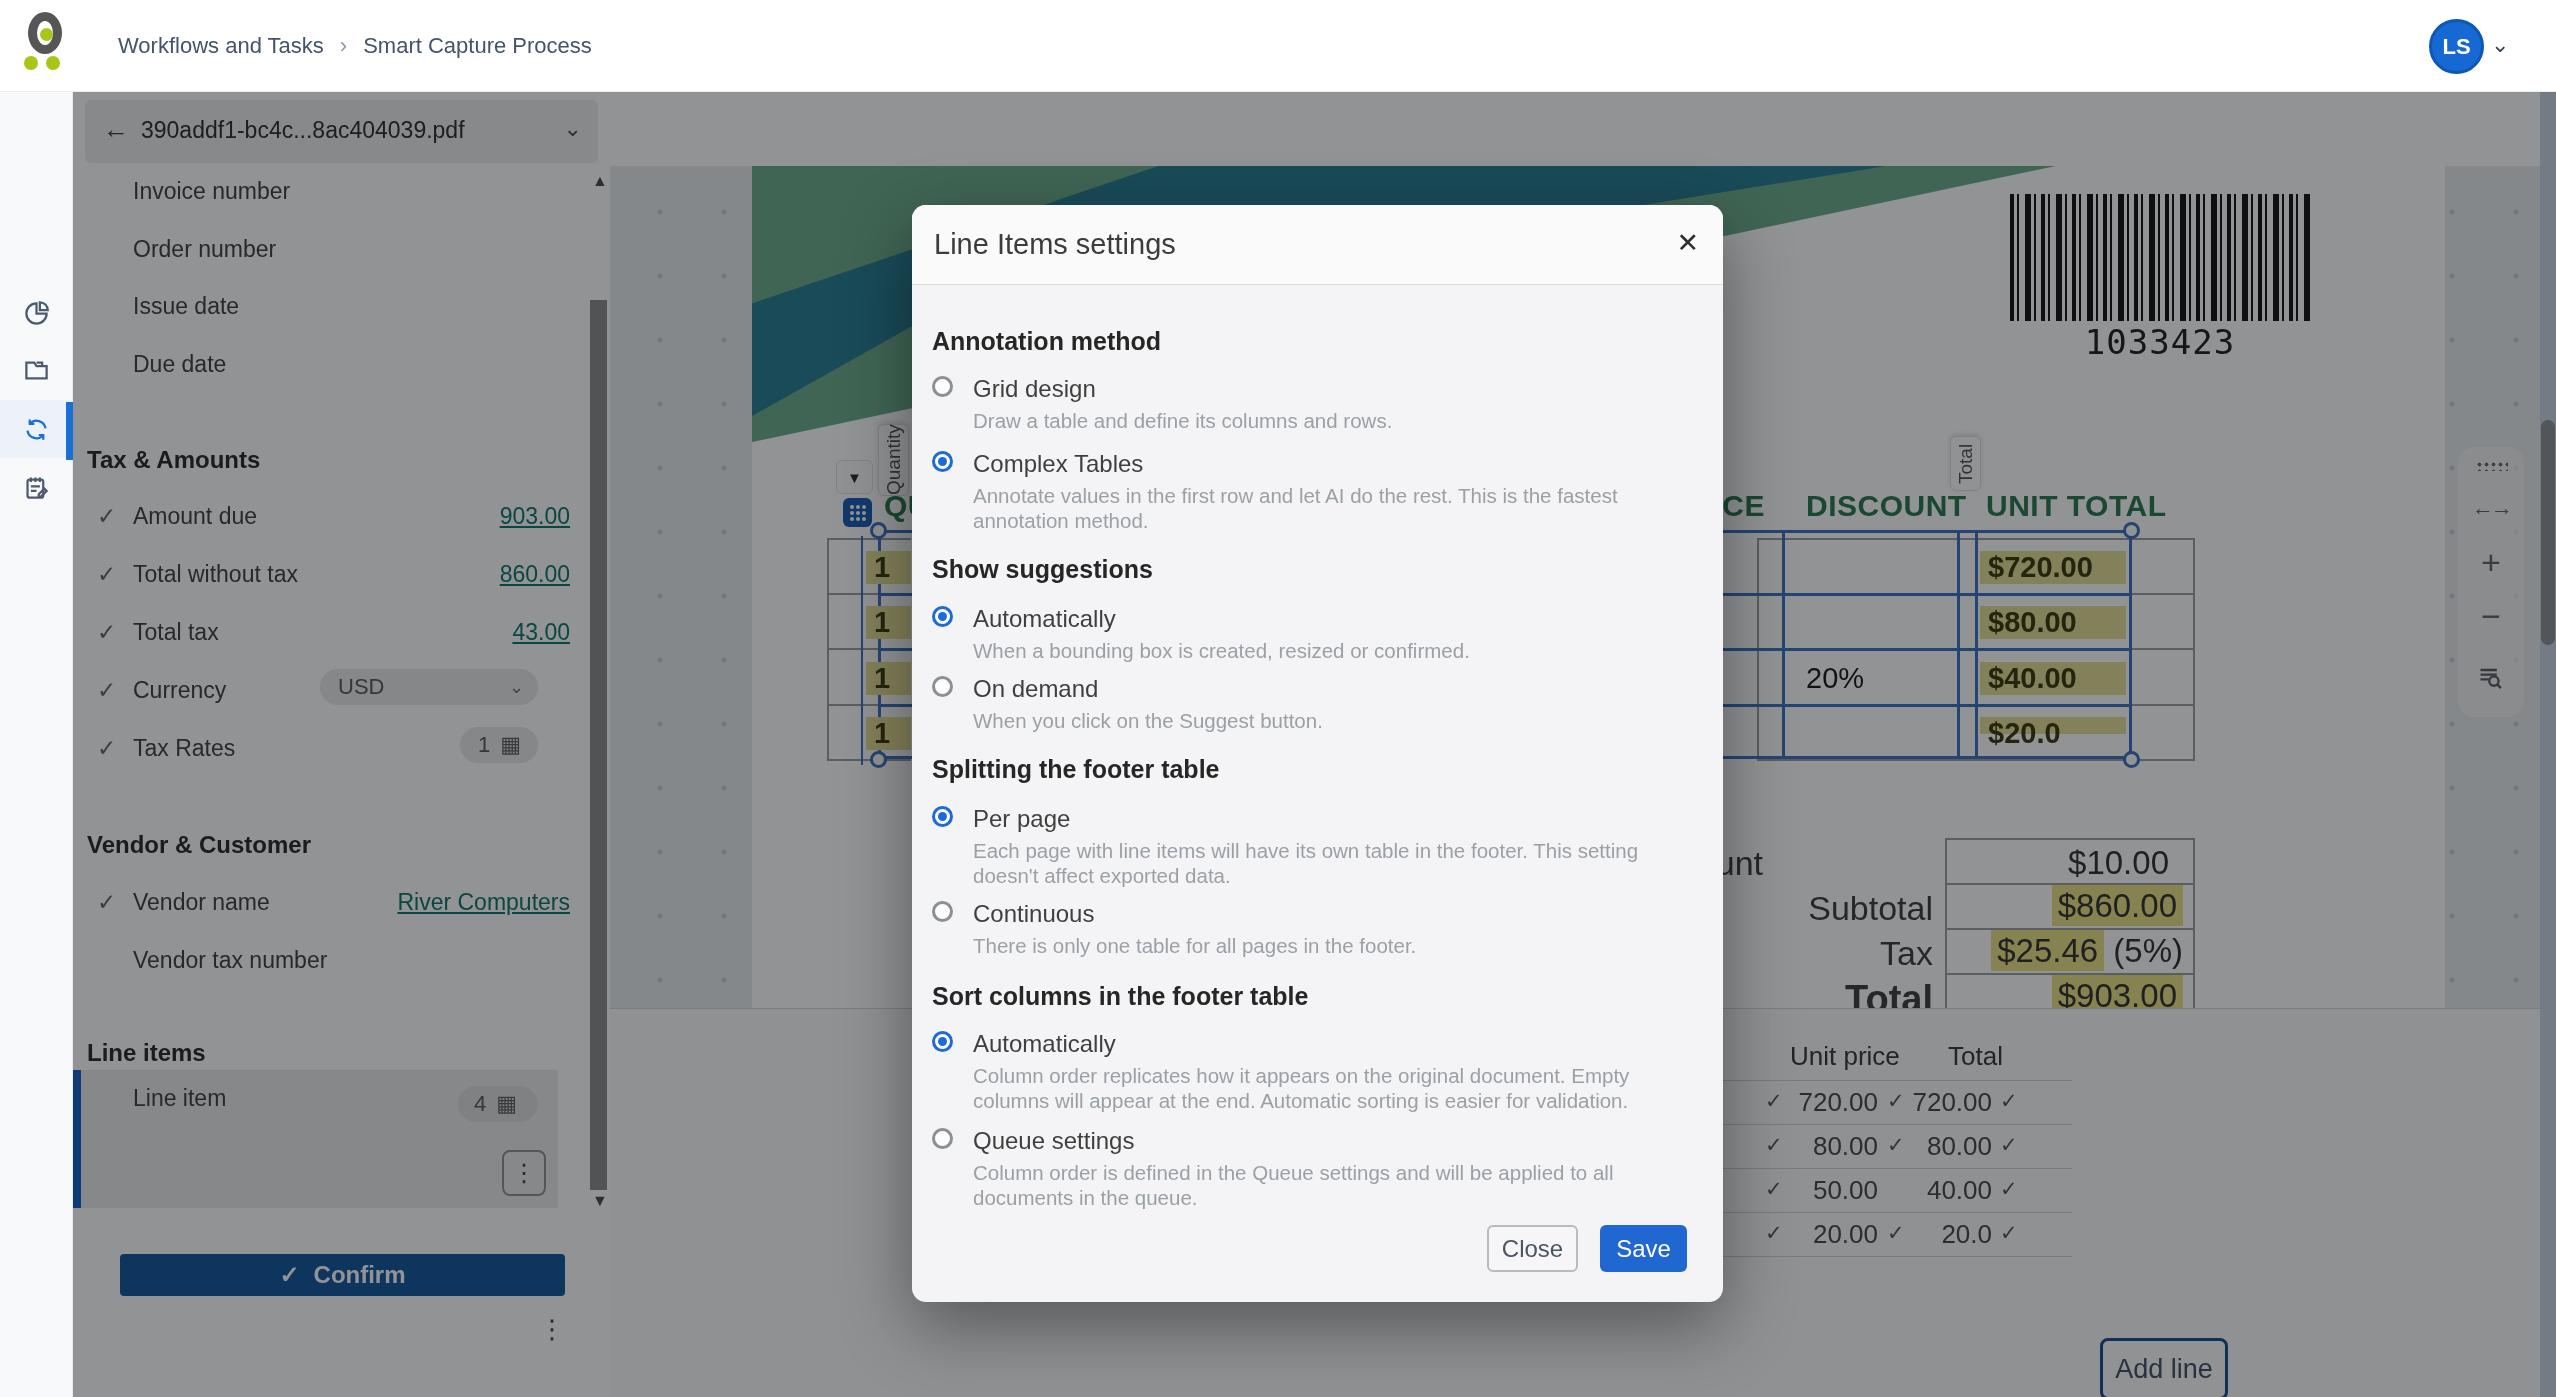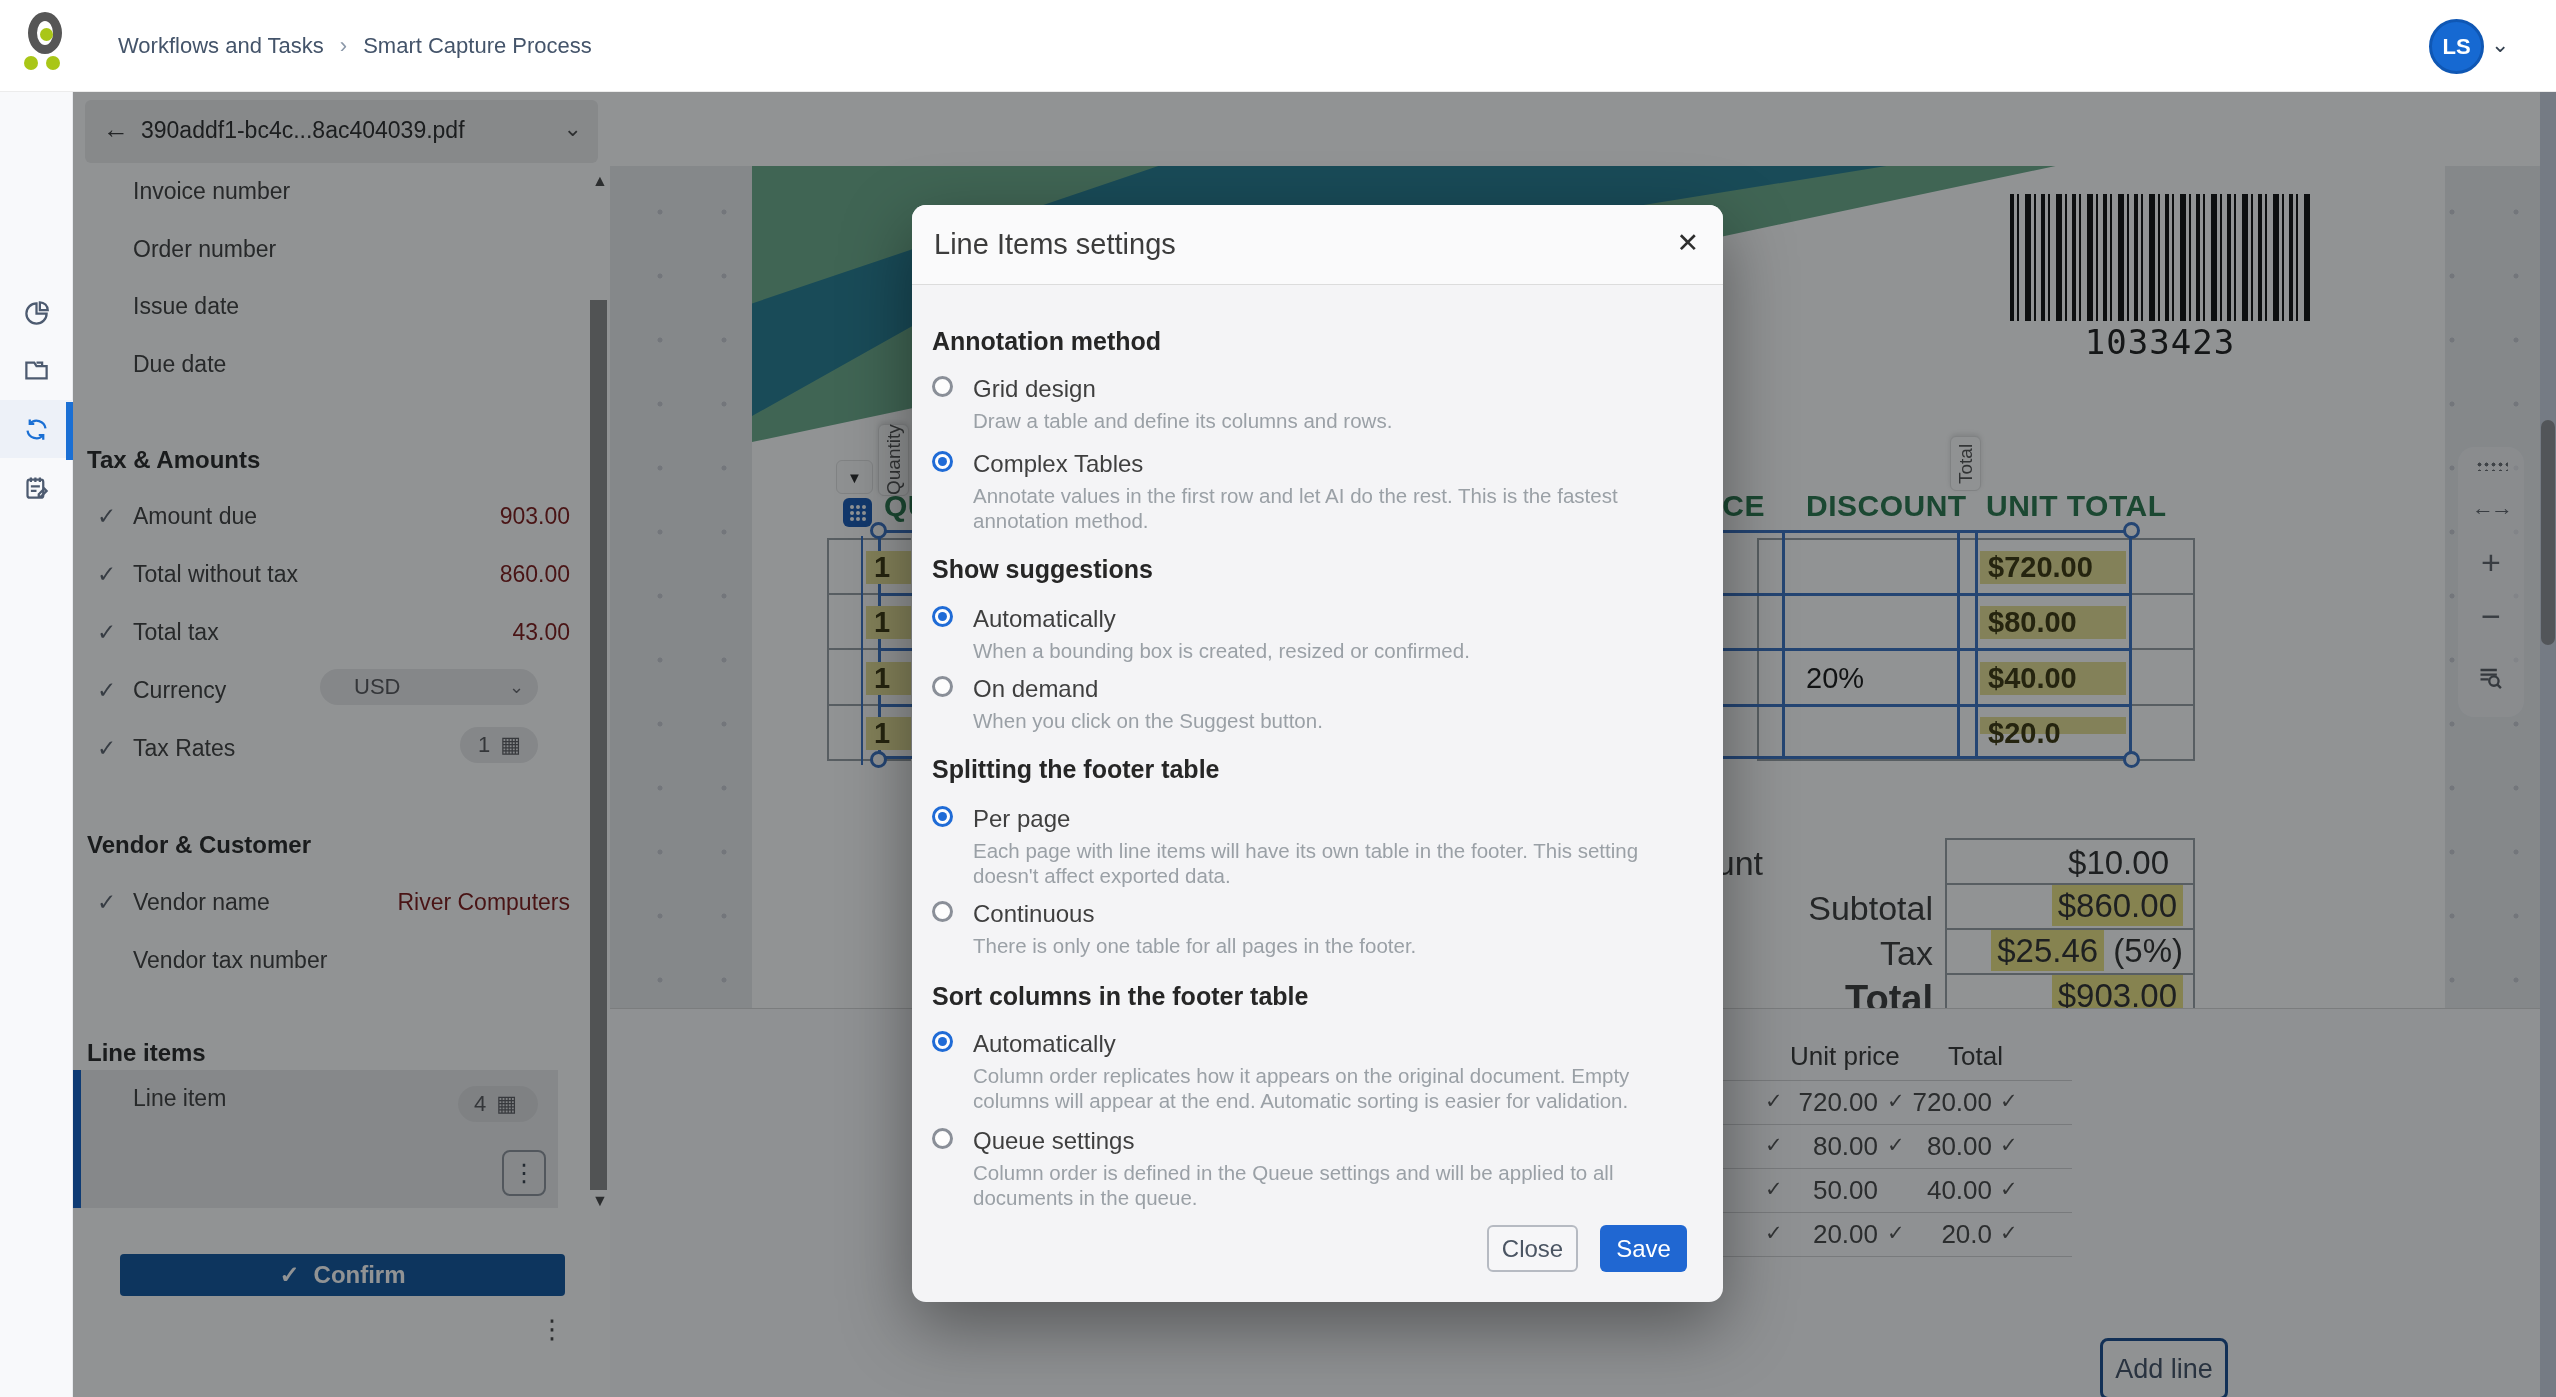--- a/index.html
+++ b/index.html
@@ -26,21 +26,21 @@
   #rail-active-bar { position:absolute; left:66px; top:310px; width:7px; height:58px; background:#1a6fd4; }
 
   
   #panel { position:absolute; left:73px; top:92px; width:537px; height:1305px; background:#ffffff; z-index:1; }
   #doc-header { position:absolute; left:12px; top:8px; width:513px; height:63px; background:#ededee; border-radius:6px; }
   #doc-header .back { position:absolute; left:18px; top:14px; font-size:26px; color:#3c3c3c; }
   #doc-header .fname { position:absolute; left:56px; top:17px; font-size:23px; color:#2f2f2f; }
   #doc-header .chev { position:absolute; right:16px; top:16px; font-size:22px; color:#4c4c4c; }
   .fld-label { position:absolute; left:60px; font-size:23px; color:#424242; }
   .fld-check { position:absolute; left:24px; width:28px; font-size:23px; color:#5f6670; }
-  .fld-value { position:absolute; right:40px; font-size:23px; color:#7f1d1d; text-align:center; }
+  .fld-value { position:absolute; right:40px; font-size:23px; color:#0f766e; text-align:center;text-decoration:underline; }
   .sec-title { position:absolute; left:14px; font-size:24px; font-weight:bold; color:#2b2b2b; }
   .pill { position:absolute; background:#e9e9eb; border-radius:18px; color:#5a5a5e; font-size:22px; display:flex; align-items:center; }
   .pill .grid-glyph { font-size:22px; color:#5f5f64; margin-left:10px; }
   #li-row { position:absolute; left:8px; top:978px; width:477px; height:138px; background:#ececee; }
   #li-bar { position:absolute; left:0; top:978px; width:8px; height:138px; background:#1663c7; }
   #li-kebab { position:absolute; left:429px; top:1058px; width:44px; height:46px; border:2px solid #8f959d; border-radius:8px; color:#3c4450; font-size:24px; display:flex; align-items:center; justify-content:center; background:#fff0; }
   #confirm-btn { position:absolute; left:47px; top:1162px; width:445px; height:42px; background:#15589f; border-radius:4px; color:#fff; font-size:24px; font-weight:bold; display:flex; align-items:center; justify-content:center; gap:14px; border:none; }
   #panel-kebab { position:absolute; left:466px; top:1222px; font-size:26px; color:#4a4a4a; letter-spacing:0; }
   #panel-scroll-up { position:absolute; left:519px; top:80px; font-size:16px; color:#4c4c4c; }
   #panel-scroll-down { position:absolute; left:519px; top:1100px; font-size:16px; color:#4c4c4c; }
@@ -195,21 +195,21 @@
     <div class="fld-label" style="top:469px">Total without tax</div>
     <div class="fld-value" style="top:469px">860.00</div>
 
     <div class="fld-check" style="top:527px">✓</div>
     <div class="fld-label" style="top:527px">Total tax</div>
     <div class="fld-value" style="top:527px">43.00</div>
 
     <div class="fld-check" style="top:585px">✓</div>
     <div class="fld-label" style="top:585px">Currency</div>
     <div class="pill" style="left:247px; top:577px; width:218px; height:36px;">
-      <span style="margin-left:34px">USD</span>
+      <span style="margin-left:18px">USD</span>
       <span style="position:absolute; right:14px; font-size:18px; color:#6b6b70">⌄</span>
     </div>
 
     <div class="fld-check" style="top:643px">✓</div>
     <div class="fld-label" style="top:643px">Tax Rates</div>
     <div class="pill" style="left:387px; top:635px; width:78px; height:36px;">
       <span style="margin-left:18px">1</span>
       <span class="grid-glyph">▦</span>
     </div>
 

